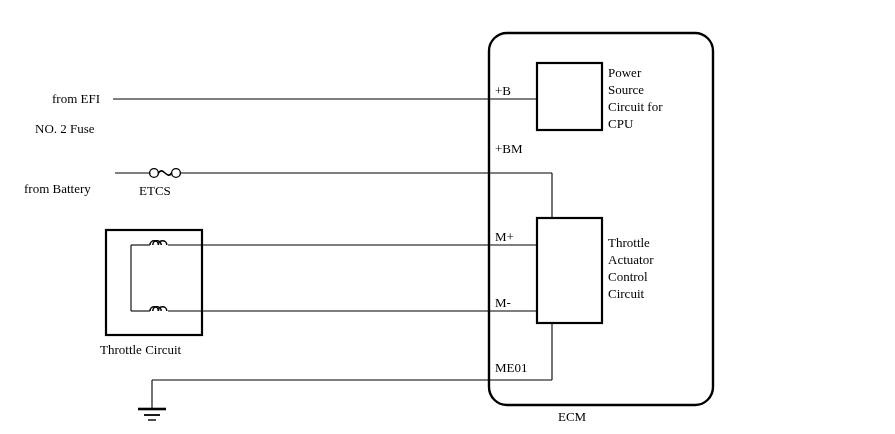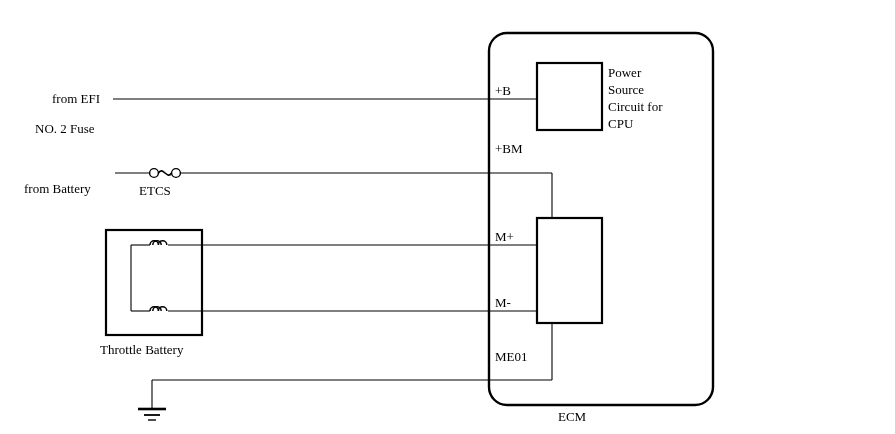--- a/index.html
+++ b/index.html
@@ -89,33 +89,37 @@
 
   </svg>
 
   <div class="lbl" style="left:35px; top:90px;margin-left:17px;">from EFI</div>
   <div class="lbl" style="left:35px; top:120px;">NO. 2 Fuse</div>
 
   <div class="lbl" style="left:24px; top:180px;">from Battery</div>
 
   <div class="lbl" style="left:139px; top:182px;text-align:right;">ETCS</div>
 
-  <div class="lbl" style="left:100px; top:341px;">Throttle Battery</div>
+  <div class="lbl" style="left:100px; top:341px;">Throttle Circuit</div>
 
   <div class="lbl" style="left:558px; top:408px;">ECM</div>
 
   <div class="lbl lbl-multi" style="left:608px; top:64px;">Power
 Source
 Circuit for
 CPU</div>
 
+  <div class="lbl lbl-multi" style="left:608px; top:234px;">Throttle
+Actuator
+Control
+Circuit</div>
 
   <div class="lbl lbl-term" style="left:495px; top:82px;">+B</div>
 
   <div class="lbl lbl-term" style="left:495px; top:140px;">+BM</div>
 
   <div class="lbl lbl-term" style="left:495px; top:228px;">M+</div>
 
   <div class="lbl lbl-term" style="left:495px; top:294px;">M-</div>
 
-  <div class="lbl lbl-term" style="left:495px; top:348px;">ME01</div>
+  <div class="lbl lbl-term" style="left:495px; top:359px;">ME01</div>
 
 </div>
 
 </body></html>

